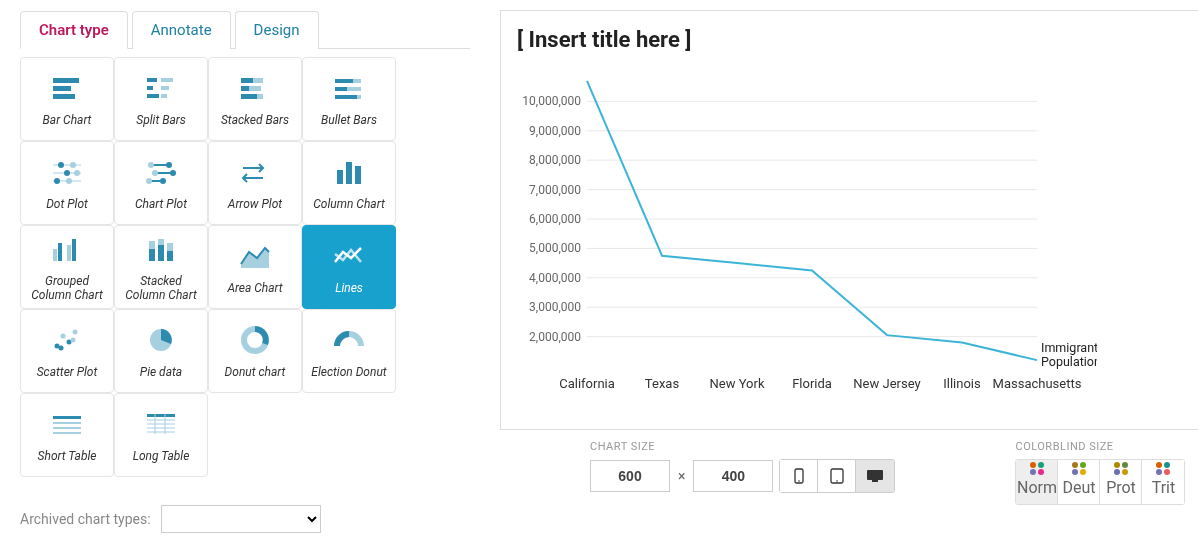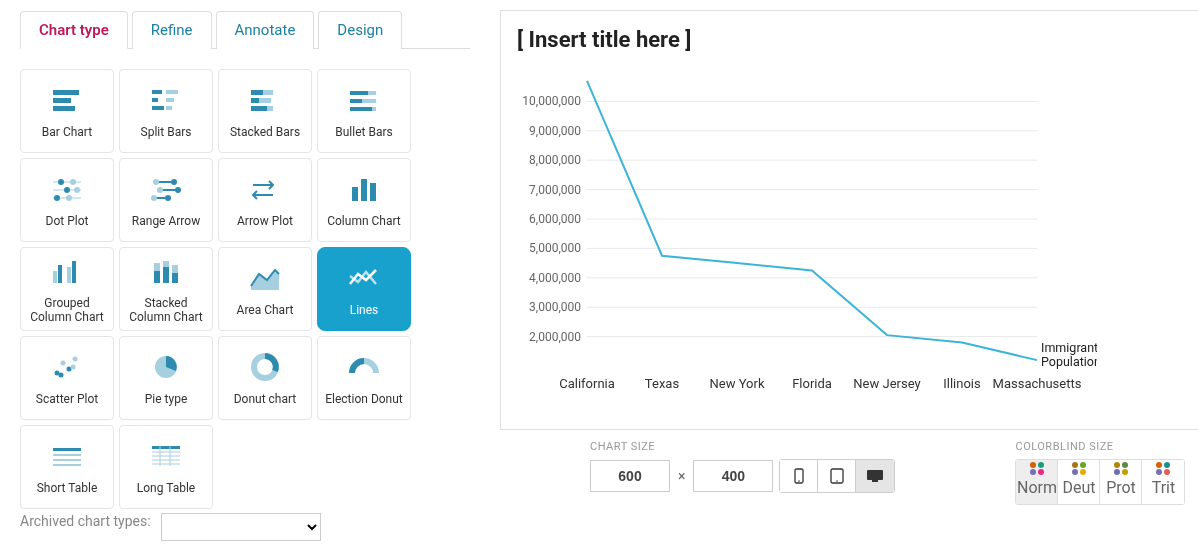--- a/index.html
+++ b/index.html
@@ -47,38 +47,37 @@
     color: #be185d;
     font-weight: 600;
     border-bottom: 1px solid #fff;
     background: #fff;
   }
 
   
   .type-grid {
     display: grid;
     grid-template-columns: repeat(4, 94px);
-    gap: 5px;
-    margin-top: 20px;
+    margin-top: 8px;
+    font-style: italic;
   }
   .type-card {
     border: 1px solid #e5e5e5;
     border-radius: 4px;
     height: 84px;
     display: flex;
     flex-direction: column;
     align-items: center;
     justify-content: center;
     cursor: pointer;
     background: #fff;
   }
   .type-card.selected {
     background: #18a1cd;
     border-color: #18a1cd;
-    border-radius: 8px;
   }
   .type-card.selected .type-label { color: #fff; }
   .type-icon {
     height: 34px;
     display: flex;
     align-items: center;
     justify-content: center;
     margin-bottom: 8px;
   }
   .type-label {
@@ -180,41 +179,41 @@
     background: #fff;
   }
   .cb-btn.active { background: #eee; }
   .cb-btn:last-child { border-right: none; }
   .cb-dots {
     width: 20px; height: 16px;
     margin-bottom: 2px;
   }
 
   .archived {
-    margin-top: 4px;
+    margin-top: 28px;
     color: #888;
     font-size: 14px;
     display: flex;
+    align-items: center;
   }
   .archived select {
     margin-left: 10px;
     height: 28px;
     width: 160px;
     border: 1px solid #ccc;
     background: #fff;
   }
 </style>
 </head>
 <body>
 
 <div class="container">
   <div class="left-panel">
     <div class="tab-bar">
       <div class="tab active"><span>Chart type</span></div>
-      <div class="tab"><span>Refine</span></div>
       <div class="tab"><span>Annotate</span></div>
       <div class="tab"><span>Design</span></div>
     </div>
 
     <div class="type-grid" id="type-grid">
         <div class="type-card">
           <div class="type-icon">
             <svg width="36" height="28" viewBox="0 0 36 28">
               <rect x="4" y="4" width="26" height="5" fill="#2e8bb0"></rect>
               <rect x="4" y="12" width="18" height="5" fill="#2e8bb0"></rect>
@@ -285,21 +284,21 @@
               <circle cx="8" cy="7" r="3" fill="#a6cfe0"></circle>
               <circle cx="26" cy="7" r="3" fill="#2e8bb0"></circle>
               <line x1="12" y1="15" x2="30" y2="15" stroke="#2e8bb0" stroke-width="2"></line>
               <circle cx="12" cy="15" r="3" fill="#a6cfe0"></circle>
               <circle cx="30" cy="15" r="3" fill="#2e8bb0"></circle>
               <line x1="6" y1="23" x2="20" y2="23" stroke="#2e8bb0" stroke-width="2"></line>
               <circle cx="6" cy="23" r="3" fill="#a6cfe0"></circle>
               <circle cx="20" cy="23" r="3" fill="#2e8bb0"></circle>
             </svg>
           </div>
-          <div class="type-label">Range Arrow</div>
+          <div class="type-label">Chart Plot</div>
         </div>
         <div class="type-card">
           <div class="type-icon">
             <svg width="36" height="28" viewBox="0 0 36 28">
               <path d="M6 10 L26 10 M22 6 L26 10 L22 14" stroke="#2e8bb0" stroke-width="2" fill="none"></path>
               <path d="M26 20 L6 20 M10 16 L6 20 L10 24" stroke="#2e8bb0" stroke-width="2" fill="none"></path>
             </svg>
           </div>
           <div class="type-label">Arrow Plot</div>
         </div>
@@ -368,21 +367,21 @@
           </div>
           <div class="type-label">Scatter Plot</div>
         </div>
         <div class="type-card">
           <div class="type-icon">
             <svg width="36" height="28" viewBox="0 0 36 28">
               <circle cx="18" cy="14" r="11" fill="#a6cfe0"></circle>
               <path d="M18 14 L18 3 A11 11 0 0 1 28 18 Z" fill="#2e8bb0"></path>
             </svg>
           </div>
-          <div class="type-label">Pie type</div>
+          <div class="type-label">Pie data</div>
         </div>
         <div class="type-card">
           <div class="type-icon">
             <svg width="36" height="28" viewBox="0 0 36 28">
               <circle cx="18" cy="14" r="11" fill="none" stroke="#a6cfe0" stroke-width="6"></circle>
               <path d="M18 3 A11 11 0 0 1 28 18" fill="none" stroke="#2e8bb0" stroke-width="6"></path>
             </svg>
           </div>
           <div class="type-label">Donut chart</div>
         </div>

